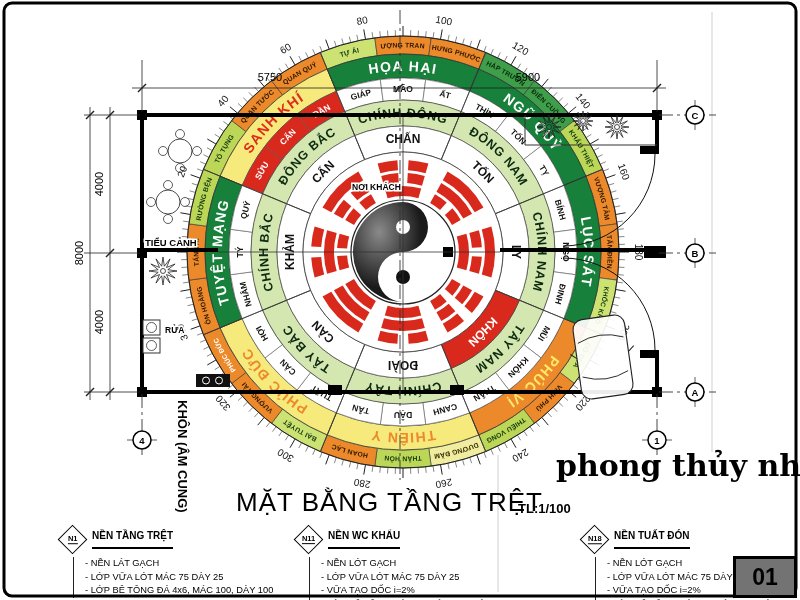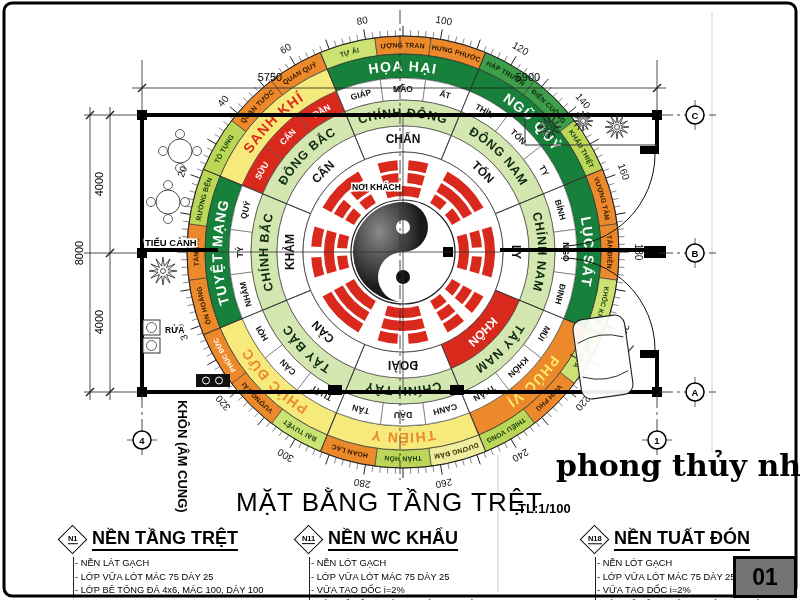--- a/index.html
+++ b/index.html
@@ -11,23 +11,23 @@
   .title-scale{left:518px;top:501px;font-size:13px;font-weight:bold;}
   .watermark{left:556px;top:448px;width:250px;text-align:center;
              font-family:"DejaVu Serif",serif;font-weight:bold;font-size:30px;white-space:nowrap;}
   .sheet-box{left:733px;top:556px;width:58px;height:36px;border:3px solid #000;background:#737373;
              display:flex;align-items:center;justify-content:center;font-size:23px;font-weight:bold;}
   .note{position:absolute;top:524px;width:235px;}
   .note-head{display:flex;align-items:center;height:30px;}
   .diamond{width:19px;height:19px;border:1.6px solid #000;transform:rotate(45deg);background:#fff;
            display:flex;align-items:center;justify-content:center;flex:0 0 auto;}
   .dtag{transform:rotate(-45deg);font-size:7.5px;font-weight:bold;border-bottom:1px solid #000;line-height:8px;}
-  .note-title{margin-left:9px;font-size:18px;font-weight:bold;border-bottom:2px solid #000;
-              padding-bottom:0;white-space:nowrap;}
-  .note-items{list-style:none;margin:3px 0 0 11px;padding:0 0 0 1px;border-left:1.2px solid #222;}
+  .note-title{margin-left:9px;font-size:10px;font-weight:bold;border-bottom:2px solid #000;
+              padding-bottom:6px;white-space:nowrap;}
+  .note-items{list-style:none;margin:3px 0 0 11px;padding:0 0 0 11px;border-left:1.2px solid #222;}
   .note-items li{font-size:9.3px;line-height:13.5px;white-space:nowrap;}
   .note-items li::before{content:"- ";}
 </style>
 </head>
 <body>
 
 <div id="stage">
   <svg id="dwg" width="800" height="600" viewBox="0 0 800 600">
       <defs>
         <path id="tp0" d="M 213.2 169.5 A 207 207 0 0 1 236.6 128.9" fill="none"></path>

